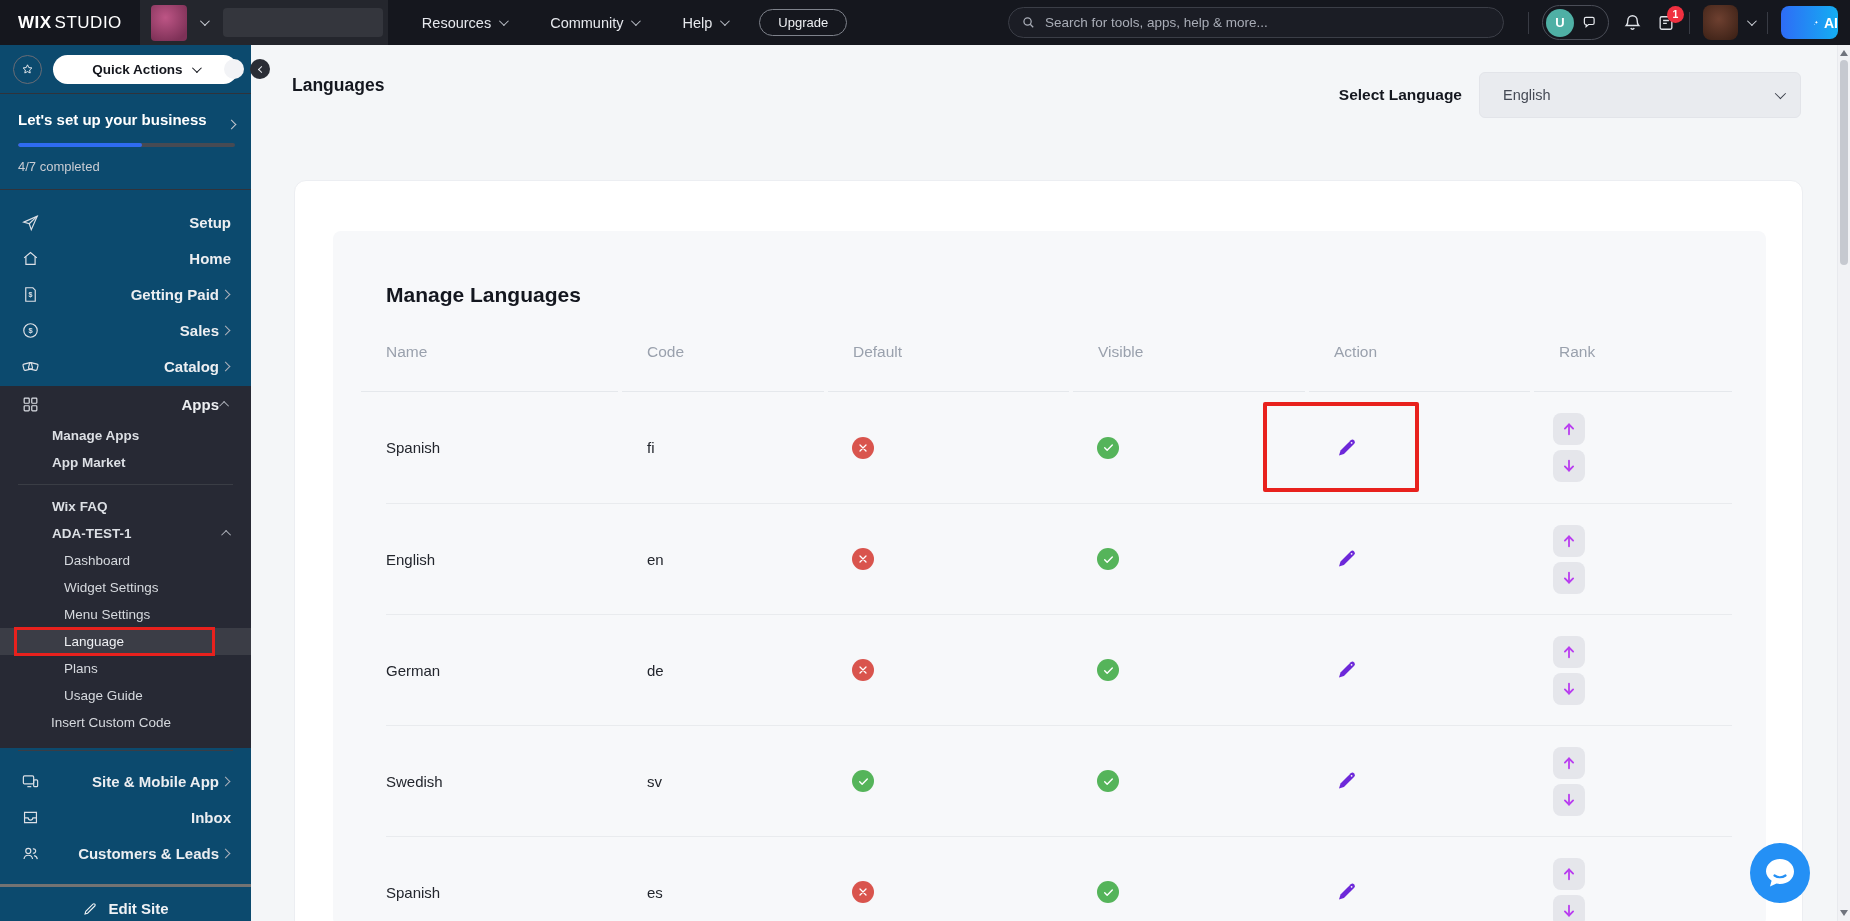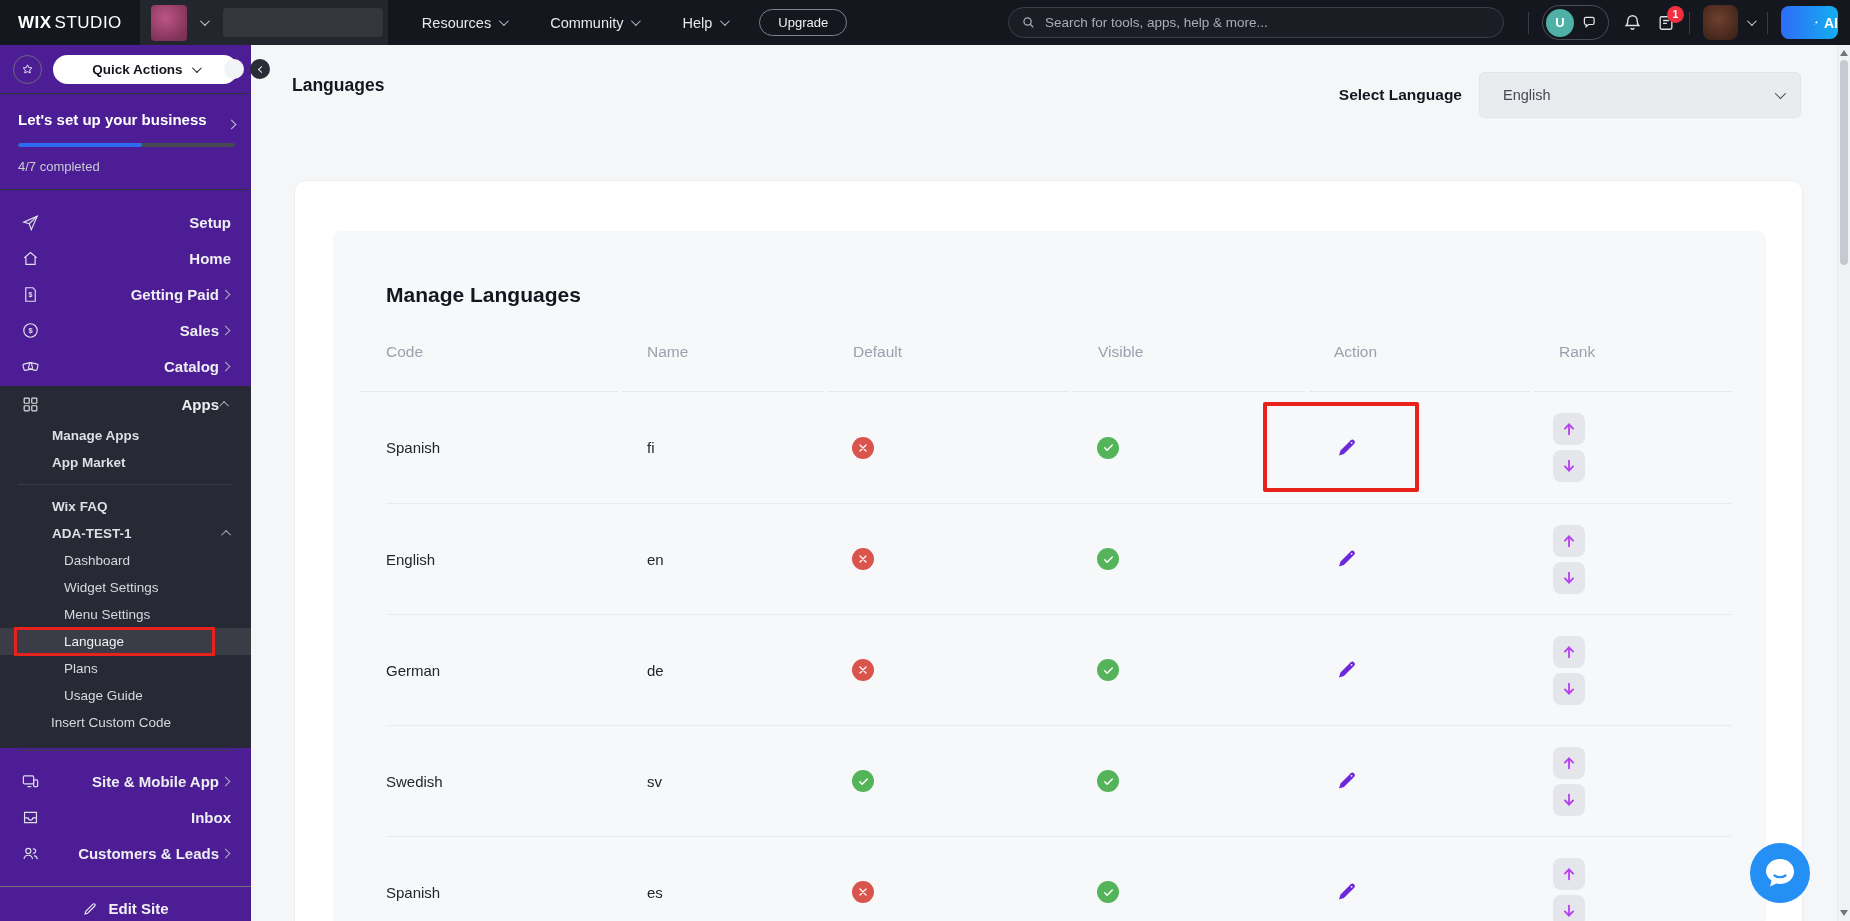--- a/index.html
+++ b/index.html
@@ -69,21 +69,21 @@
   .account-wrap { display:flex; align-items:center; gap:9px; color:#cfd3da; }
   .ai-btn {
     width:57px; height:33px; border:0; border-radius:8px;
     background:linear-gradient(90deg,#2e6cf6,#14aef2);
     color:#fff; font-weight:700; font-size:14px; font-family:inherit;
     display:flex; align-items:center; justify-content:flex-start; gap:5px;padding-left:32px;
   }
   
   .sidebar {
     position:absolute; top:45px; left:0; width:251px; bottom:0;
-    background:#4c1d95; color:#e9ebee; display:flex; flex-direction:column; overflow:hidden; z-index:10;
+    background:#0c4a6e; color:#e9ebee; display:flex; flex-direction:column; overflow:hidden; z-index:10;
   }
   .quick-row { height:49px; border-bottom:1px solid #30333b; display:flex; align-items:center; padding:0 13px; gap:11px; flex:none; }
   .star-btn { width:29px; height:29px; border-radius:50%; border:1.5px solid #696c75; background:transparent; display:flex; align-items:center; justify-content:center; flex:none; }
   .qa-pill {
     flex:1; height:29px; border-radius:15px; background:#fff; border:0;
     color:#14161d; font-size:13.5px; font-weight:700; font-family:inherit;
     display:flex; align-items:center; justify-content:center; gap:9px;
   }
   .setup-block { padding:17px 16px 15px 18px; border-bottom:1px solid #30333b; flex:none; }
   .setup-head { display:flex; align-items:flex-end; justify-content:space-between; color:#fff; }
@@ -98,21 +98,21 @@
   .nav-item .chev { color:#aeb2bb; margin-right:2px; }
   .apps-section { background:#272934; margin-top:2px; padding-bottom:12px; flex:none; }
   .sub-item { height:27px; display:flex; align-items:center; padding-left:64px; font-size:13.5px; font-weight:500; color:#d6d9de; position:relative; }
   .sub-item.lv1 { padding-left:52px; font-weight:600; color:#dcdfe4; }
   .sub-item.wide { padding-left:51px; }
   .side-divider { border:0; border-top:1px solid #3a3d45; margin:8px 18px; }
   .side-divider.full { margin:2px 18px 0 18px; }
   .lang-active { background:#3b3d46; color:#eef0f3; }
   .red-box { position:absolute; left:14px; right:36px; top:-1px; bottom:-1px; border:3px solid #e8211d; }
   .nav-bottom { padding-top:12px; flex:none; }
-  .edit-area { margin-top:auto; border-top:1px solid #737373; padding:13px 0 4px 0; flex:none; }
+  .edit-area { margin-top:auto; border-top:3px solid #737373; padding:13px 0 4px 0; flex:none; }
   .edit-site-btn {
     margin:0 auto; background:none; border:0; color:#f0f2f5; font-size:15px; font-weight:700;
     font-family:inherit; display:flex; align-items:center; gap:10px;
   }
   
   .collapse-white { position:absolute; left:224px; top:59px; width:20px; height:20px; border-radius:50%; background:#f2f3f6; z-index:20; }
   .collapse-btn {
     position:absolute; left:250px; top:59px; width:20px; height:20px; border-radius:50%;
     background:#2a2d35; border:0; z-index:21; display:flex; align-items:center; justify-content:center; color:#e8eaee;
   }
@@ -428,22 +428,22 @@
       <span class="val">English</span>
       <span class="chev down"></span>
     </div>
   </div>
 
   <section class="card">
     <div class="panel">
       <h2 class="panel-title">Manage Languages</h2>
 
       <div class="tgrid thead">
+        <div class="hcell">Name</div>
         <div class="hcell">Code</div>
-        <div class="hcell">Name</div>
         <div class="hcell">Default</div>
         <div class="hcell">Visible</div>
         <div class="hcell">Action</div>
         <div class="hcell">Rank</div>
       </div>
 
       <div>
   <div class="tgrid trow">
     <div class="cell">Spanish</div>
     <div class="cell">fi</div>

